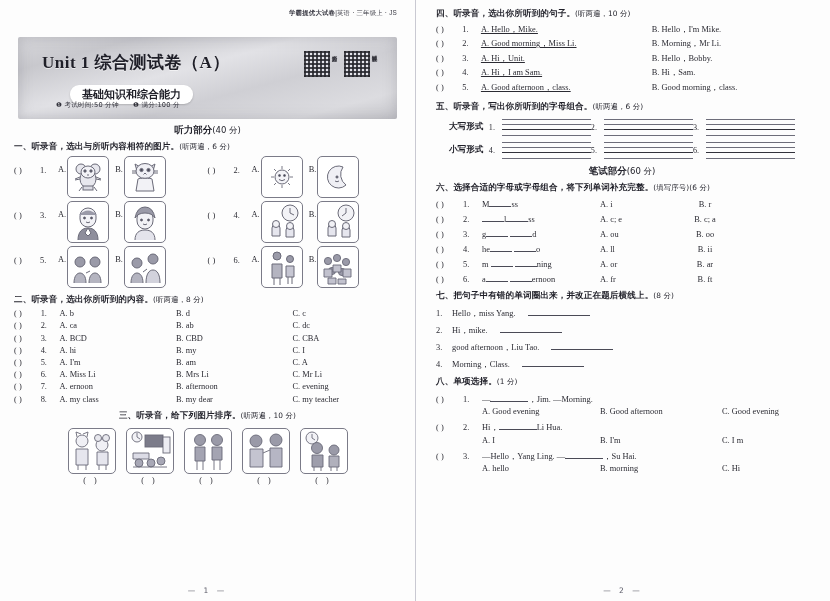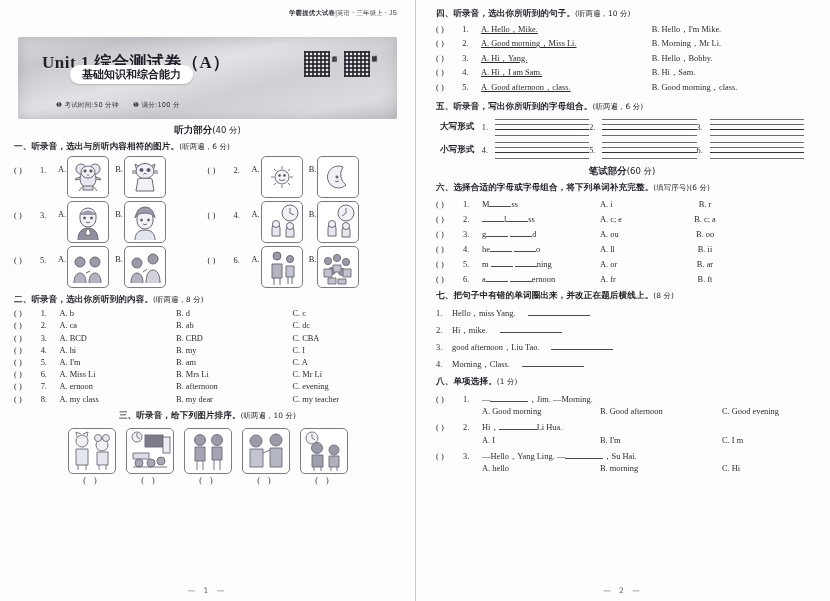--- a/index.html
+++ b/index.html
@@ -46,21 +46,21 @@
     display:none;
   }
   .title-main{
     position:absolute;left:24px;top:14px;
     font-size:17px;font-weight:bold;letter-spacing:.5px;
     color:#1f1f28;
     text-shadow:0 1px 0 rgba(255,255,255,.55);
     font-family:"Liberation Serif", serif;
   }
   .title-sub{
-    position:absolute;left:52px;top:28px;
+    position:absolute;left:52px;top:48px;
     background:#ffffff;border-radius:9px;
     padding:2px 12px;
     font-size:11px;font-weight:bold;color:#1f1f28;
     font-family:"DejaVu Sans", sans-serif;
     box-shadow:0 1px 2px rgba(0,0,0,.18);
   }
   .title-meta{
     position:absolute;left:38px;top:64px;
     font-size:6.6px;color:#33333c;
     font-family:"DejaVu Sans", sans-serif;
@@ -129,21 +129,21 @@
 
   
   .s4-row{display:flex;font-size:8.4px;margin:3.6px 0;align-items:baseline;}
   .s4-row .paren{width:27px;}
   .s4-row .qnum{width:19px;}
   .s4-row .a{width:175px;text-decoration:underline;}
   .s4-row .b{width:160px;}
 
   
   .s5-grid{margin:4px 0 2px 0;}
-  .s5-row{display:flex;align-items:center;margin:6px 4px;}
+  .s5-row{display:flex;align-items:center;margin:6px 13px;}
   .s5-label{
     font-size:8.6px;font-weight:bold;font-family:"DejaVu Sans", sans-serif;
     width:46px;color:#1f1f28;
   }
   .s5-cell{display:flex;align-items:center;width:118px;}
   .s5-num{font-size:8.2px;width:13px;}
   .fourline{
     flex:1;height:17px;position:relative;
   }
   .fourline i{
@@ -610,21 +610,21 @@
       </div>
       <div class="s4-row">
         <span class="paren">(      )</span>
         <span class="qnum">2.</span>
         <span class="a">A. Good morning，Miss Li.</span>
         <span class="b">B. Morning，Mr Li.</span>
       </div>
       <div class="s4-row">
         <span class="paren">(      )</span>
         <span class="qnum">3.</span>
-        <span class="a">A. Hi，Yang.</span>
+        <span class="a">A. Hi，Unit.</span>
         <span class="b">B. Hello，Bobby.</span>
       </div>
       <div class="s4-row">
         <span class="paren">(      )</span>
         <span class="qnum">4.</span>
         <span class="a">A. Hi，I am Sam.</span>
         <span class="b">B. Hi，Sam.</span>
       </div>
       <div class="s4-row">
         <span class="paren">(      )</span>
@@ -788,21 +788,21 @@
     <div>
       <div>
         <div class="s8-q">
           <span class="paren">(      )</span>
           <span class="qnum">1.</span>
           <span>—</span>
             <span class="s8-blank"></span>
             <span>，Jim.  —Morning.</span>
         </div>
         <div class="s8-opts">
-          <span>A. Good morning</span>
+          <span>A. Good evening</span>
           <span>B. Good afternoon</span>
           <span>C. Good evening</span>
         </div>
       </div>
       <div>
         <div class="s8-q">
           <span class="paren">(      )</span>
           <span class="qnum">2.</span>
           <span>Hi，</span>
             <span class="s8-blank"></span>

